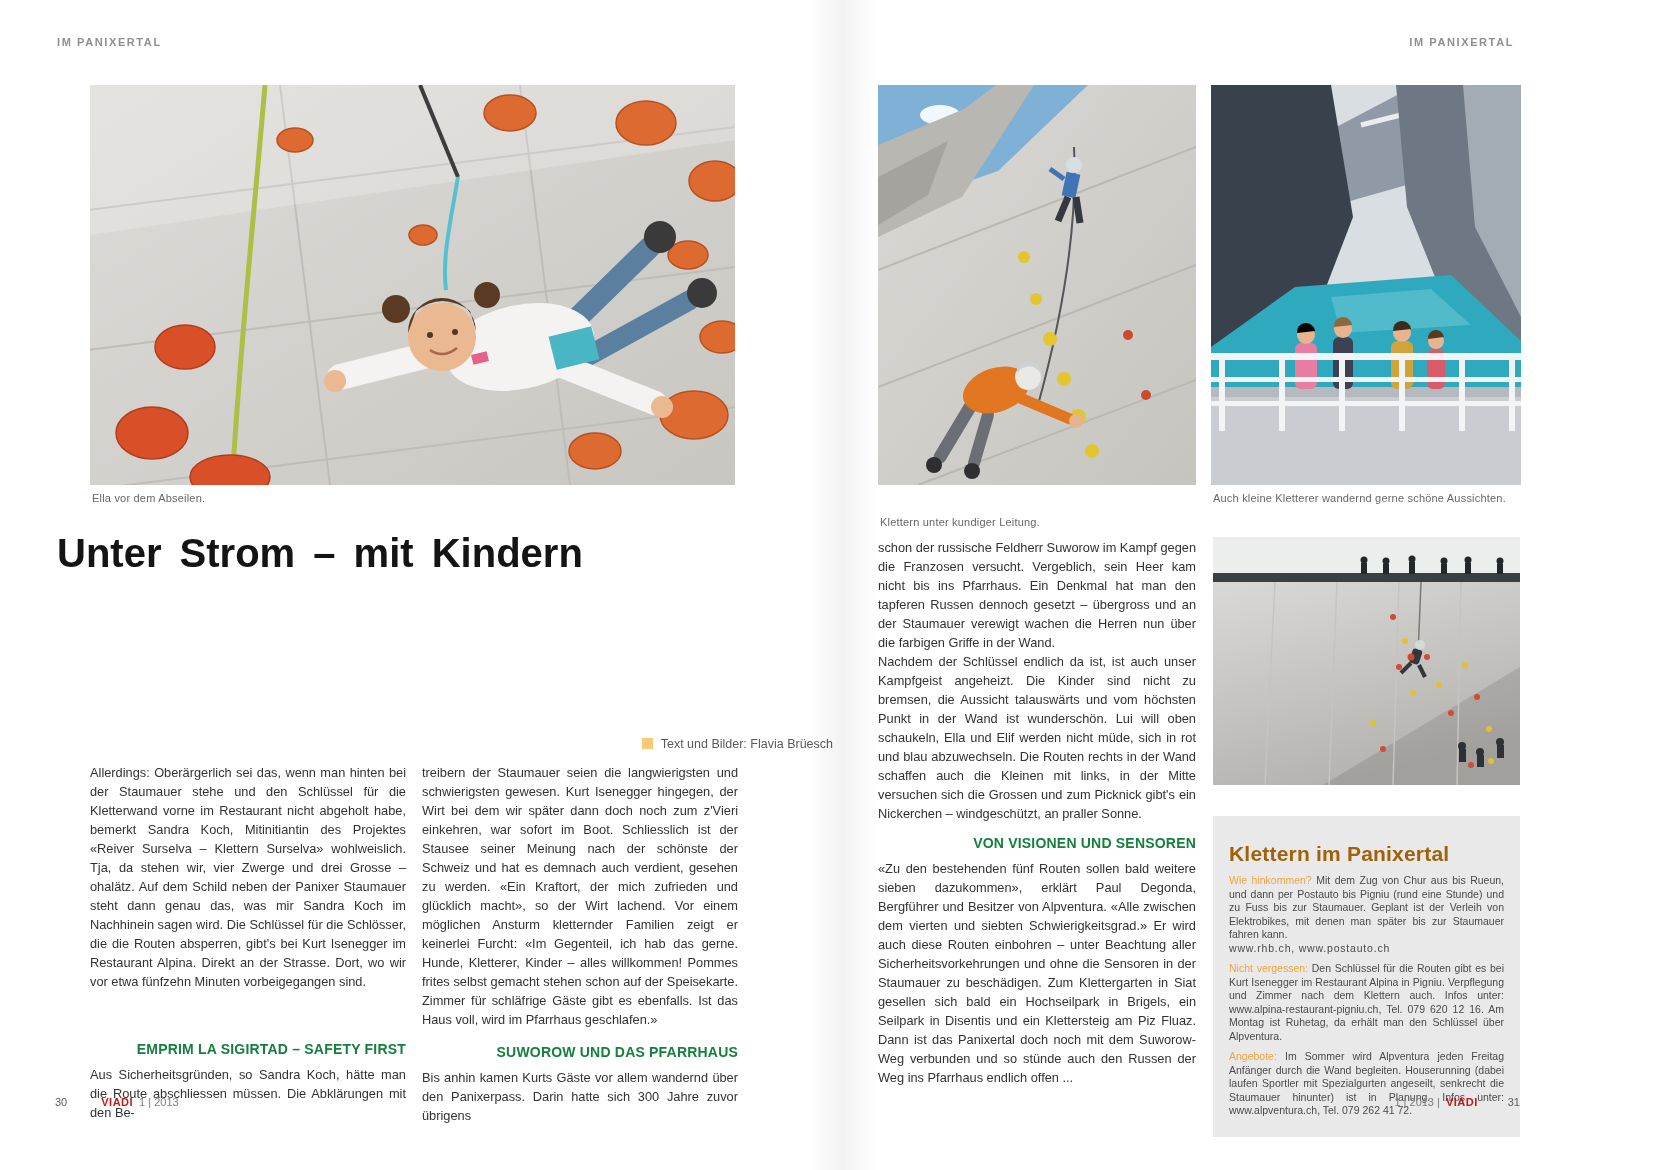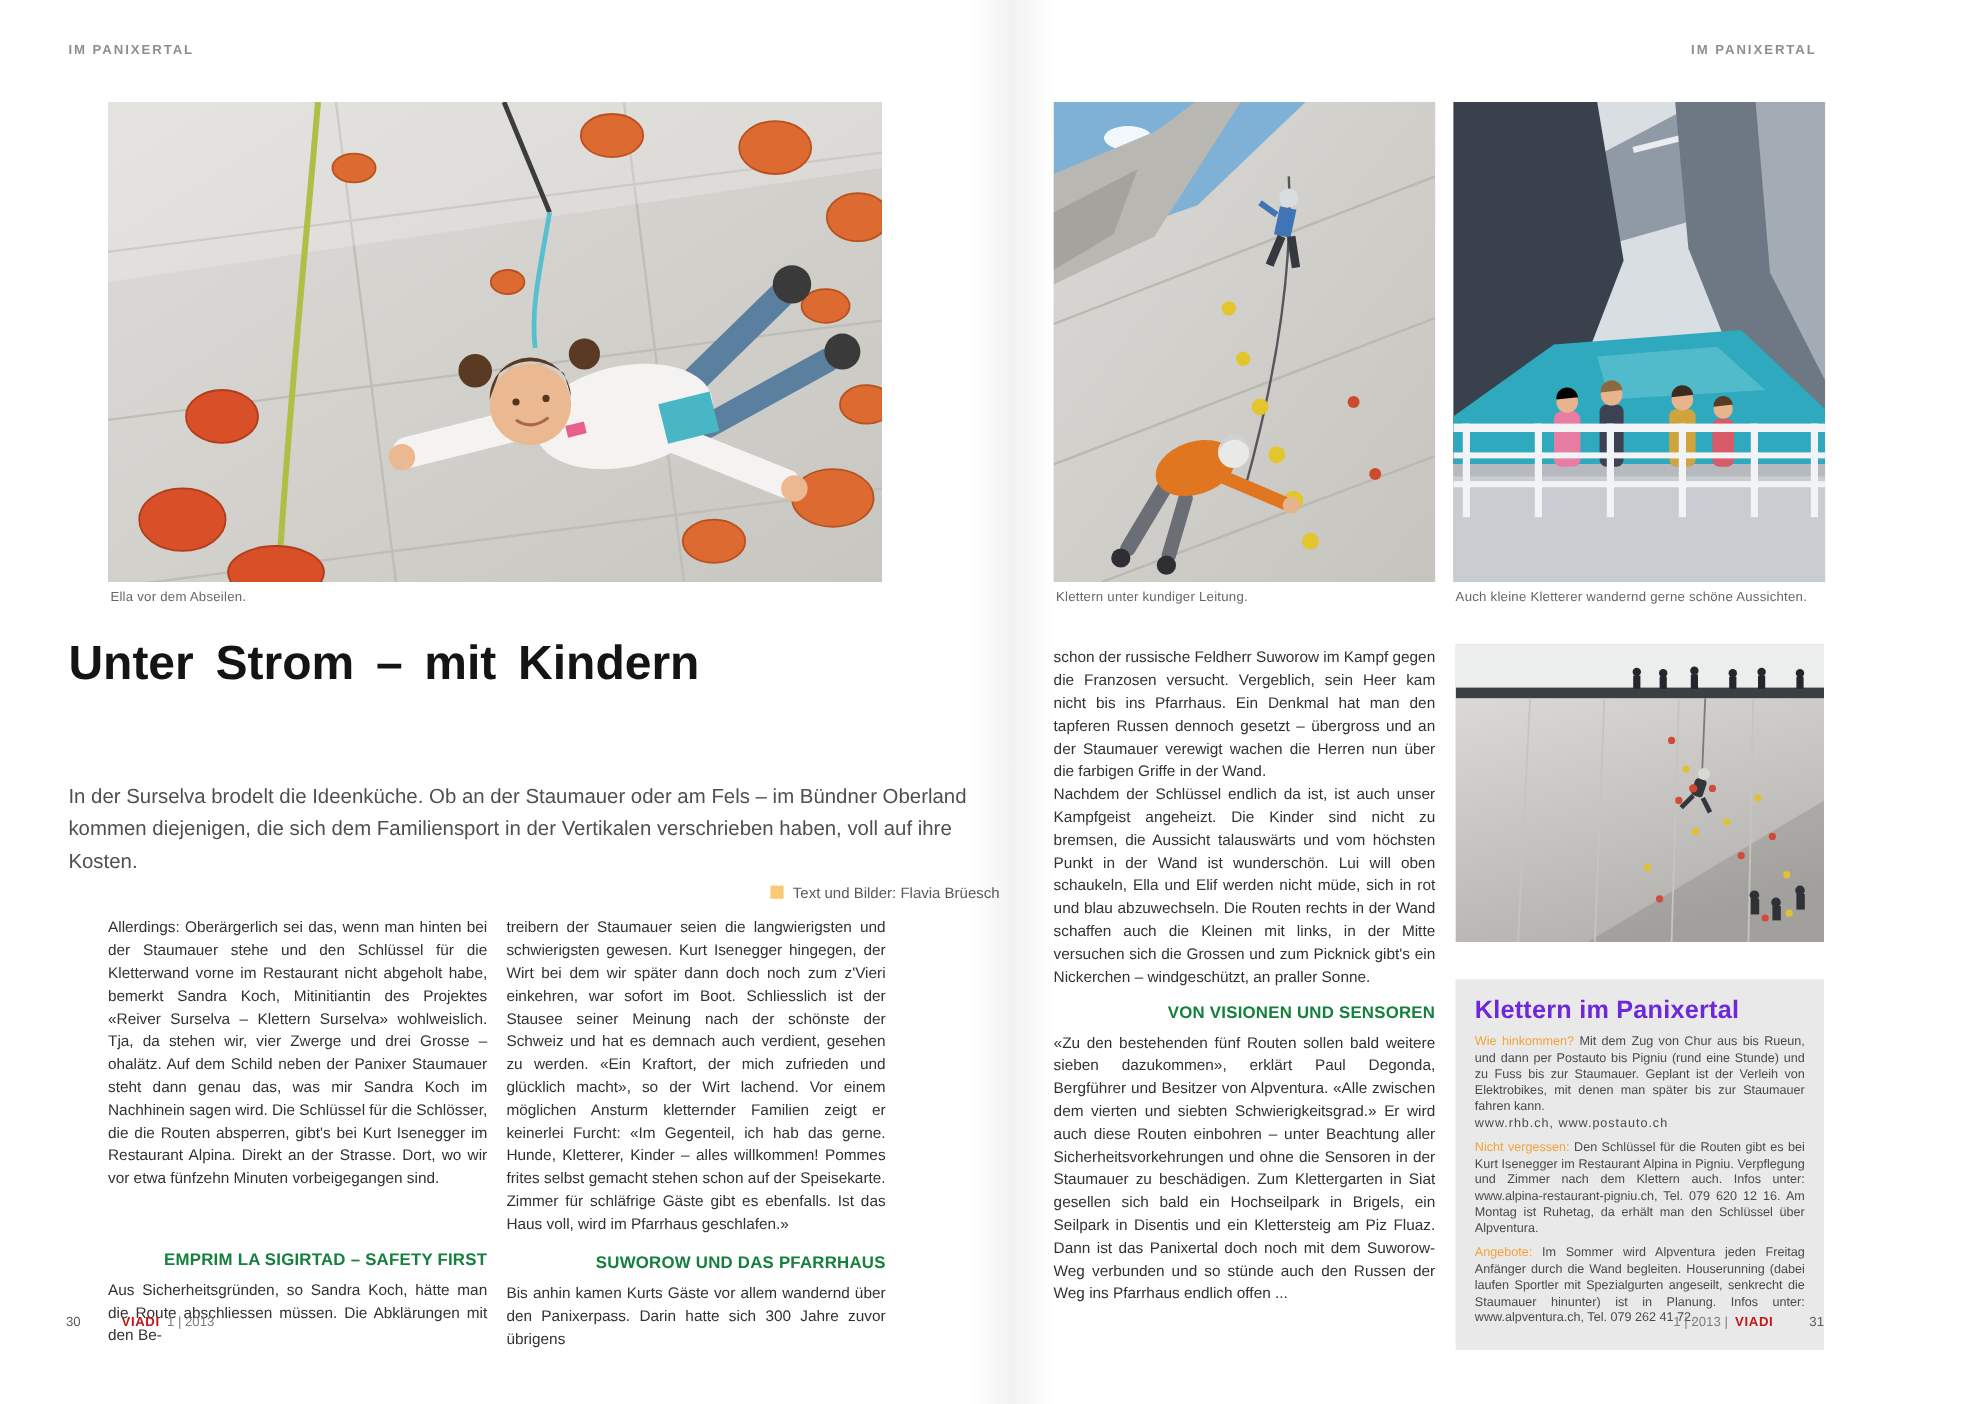--- a/index.html
+++ b/index.html
@@ -55,21 +55,21 @@
   #l-col1-sub{left:90px;top:1040px;width:316px;}
   #l-col2-p1{left:422px;top:763px;width:316px;}
   #l-col2-sub{left:422px;top:1043px;width:316px;}
   #r-col{left:878px;top:538px;width:318px;}
   #r-col .colhead{margin:11px 0 6px 0;}
   .infobox{
     position:absolute;left:1213px;top:816px;width:307px;box-sizing:border-box;
     background:#e9e9e9;padding:14px 16px 12px 16px;
   }
   .infobox h2{
-    margin:0 0 8px 0;font-size:21px;font-weight:bold;color:#6d28d9;letter-spacing:0.2px;
+    margin:12px 0 8px 0;font-size:21px;font-weight:bold;color:#a16207;letter-spacing:0.2px;
   }
   .infobox p{
     margin:0 0 7px 0;font-size:10.5px;line-height:13.5px;color:#4a4a4a;text-align:justify;
   }
   .infobox .label{color:#f2a43c;}
   .infobox .links{letter-spacing:0.8px;display:block;}
   .infobox .links:empty{display:none;}
   .pagefoot{position:absolute;top:1096px;font-size:11px;color:#7d7d7d;}
   #foot-left{left:55px;}
   #foot-right{right:134px;text-align:right;}
@@ -146,21 +146,20 @@
         <circle cx="365" cy="247" r="3" fill="#55351f"></circle>
         <path d="M340,265 Q353,274 367,263" stroke="#a8674a" stroke-width="2.5" fill="none"></path>
         <rect x="382" y="268" width="16" height="10" fill="#e85f8a" transform="rotate(-14 390 273)"></rect>
       </g>
     </svg>
   </div>
   <div class="caption" style="left:92px;top:492px;">Ella vor dem Abseilen.</div>
 
   <div class="title-line1">Unter Strom – mit Kindern</div>
 
-  <div class="intro">In der Surselva brodelt die Ideenküche. Ob an der Staumauer oder am Fels – im Bündner Oberland kommen diejenigen, die sich dem Familiensport in der Vertikalen verschrieben haben, voll auf ihre Kosten.</div>
   <div class="byline">
     <span class="marker"></span><span>Text und Bilder: Flavia Brüesch</span>
   </div>
 
   <div class="bodycol" id="l-col1-p1">
     <p>Allerdings: Oberärgerlich sei das, wenn man hinten bei der Staumauer stehe und den Schlüssel für die Kletterwand vorne im Restaurant nicht abgeholt habe, bemerkt Sandra Koch, Mitinitiantin des Projektes «Reiver Surselva – Klettern Surselva» wohlweislich. Tja, da stehen wir, vier Zwerge und drei Grosse – ohalätz. Auf dem Schild neben der Panixer Staumauer steht dann genau das, was mir Sandra Koch im Nachhinein sagen wird. Die Schlüssel für die Schlösser, die die Routen absperren, gibt's bei Kurt Isenegger im Restaurant Alpina. Direkt an der Strasse. Dort, wo wir vor etwa fünfzehn Minuten vorbeigegangen sind.</p>
   </div>
   <div class="bodycol" id="l-col1-sub">
     <h3 class="colhead">EMPRIM LA SIGIRTAD – SAFETY FIRST</h3>
     <p>Aus Sicherheitsgründen, so Sandra Koch, hätte man die Route abschliessen müssen. Die Abklärungen mit den Be-</p>
@@ -227,21 +226,21 @@
         <circle cx="56" cy="380" r="8" fill="#2f2f33"></circle>
         <circle cx="94" cy="386" r="8" fill="#2f2f33"></circle>
         <ellipse cx="118" cy="305" rx="34" ry="22" fill="#e0761f" transform="rotate(-18 118 305)"></ellipse>
         <line x1="140" y1="312" x2="192" y2="334" stroke="#e0761f" stroke-width="11" stroke-linecap="round"></line>
         <circle cx="198" cy="336" r="7" fill="#e5b48c"></circle>
         <circle cx="150" cy="292" r="13" fill="#e9e9e6"></circle>
         <path d="M138,292 A13,13 0 0 1 162,288 L160,280 Q148,272 140,282 Z" fill="#cfd2d4"></path>
       </g>
     </svg>
   </div>
-  <div class="caption" style="left:880px;top:492px;">Klettern unter kundiger Leitung.</div>
+  <div class="caption" style="left:880px;top:516px;">Klettern unter kundiger Leitung.</div>
 
   <div class="photo" style="left:1211px;top:85px;width:310px;height:400px;">
     <svg viewBox="0 0 310 400" width="310" height="400">
       <rect width="310" height="400" fill="#d9dee3"></rect>
       <polygon points="110,50 190,8 252,84 118,122" fill="#8f9aa6"></polygon>
       <line x1="150" y1="40" x2="190" y2="30" stroke="#e9edf0" stroke-width="5"></line>
       <polygon points="185,0 310,0 310,262 232,212 196,122" fill="#6e7884"></polygon>
       <polygon points="252,0 310,0 310,232 264,142" fill="#a3abb4"></polygon>
       <polygon points="0,0 120,0 142,132 92,262 0,302" fill="#39424c"></polygon>
       <polygon points="84,202 240,190 310,256 310,302 0,302 0,262" fill="#2fa9bd"></polygon>

